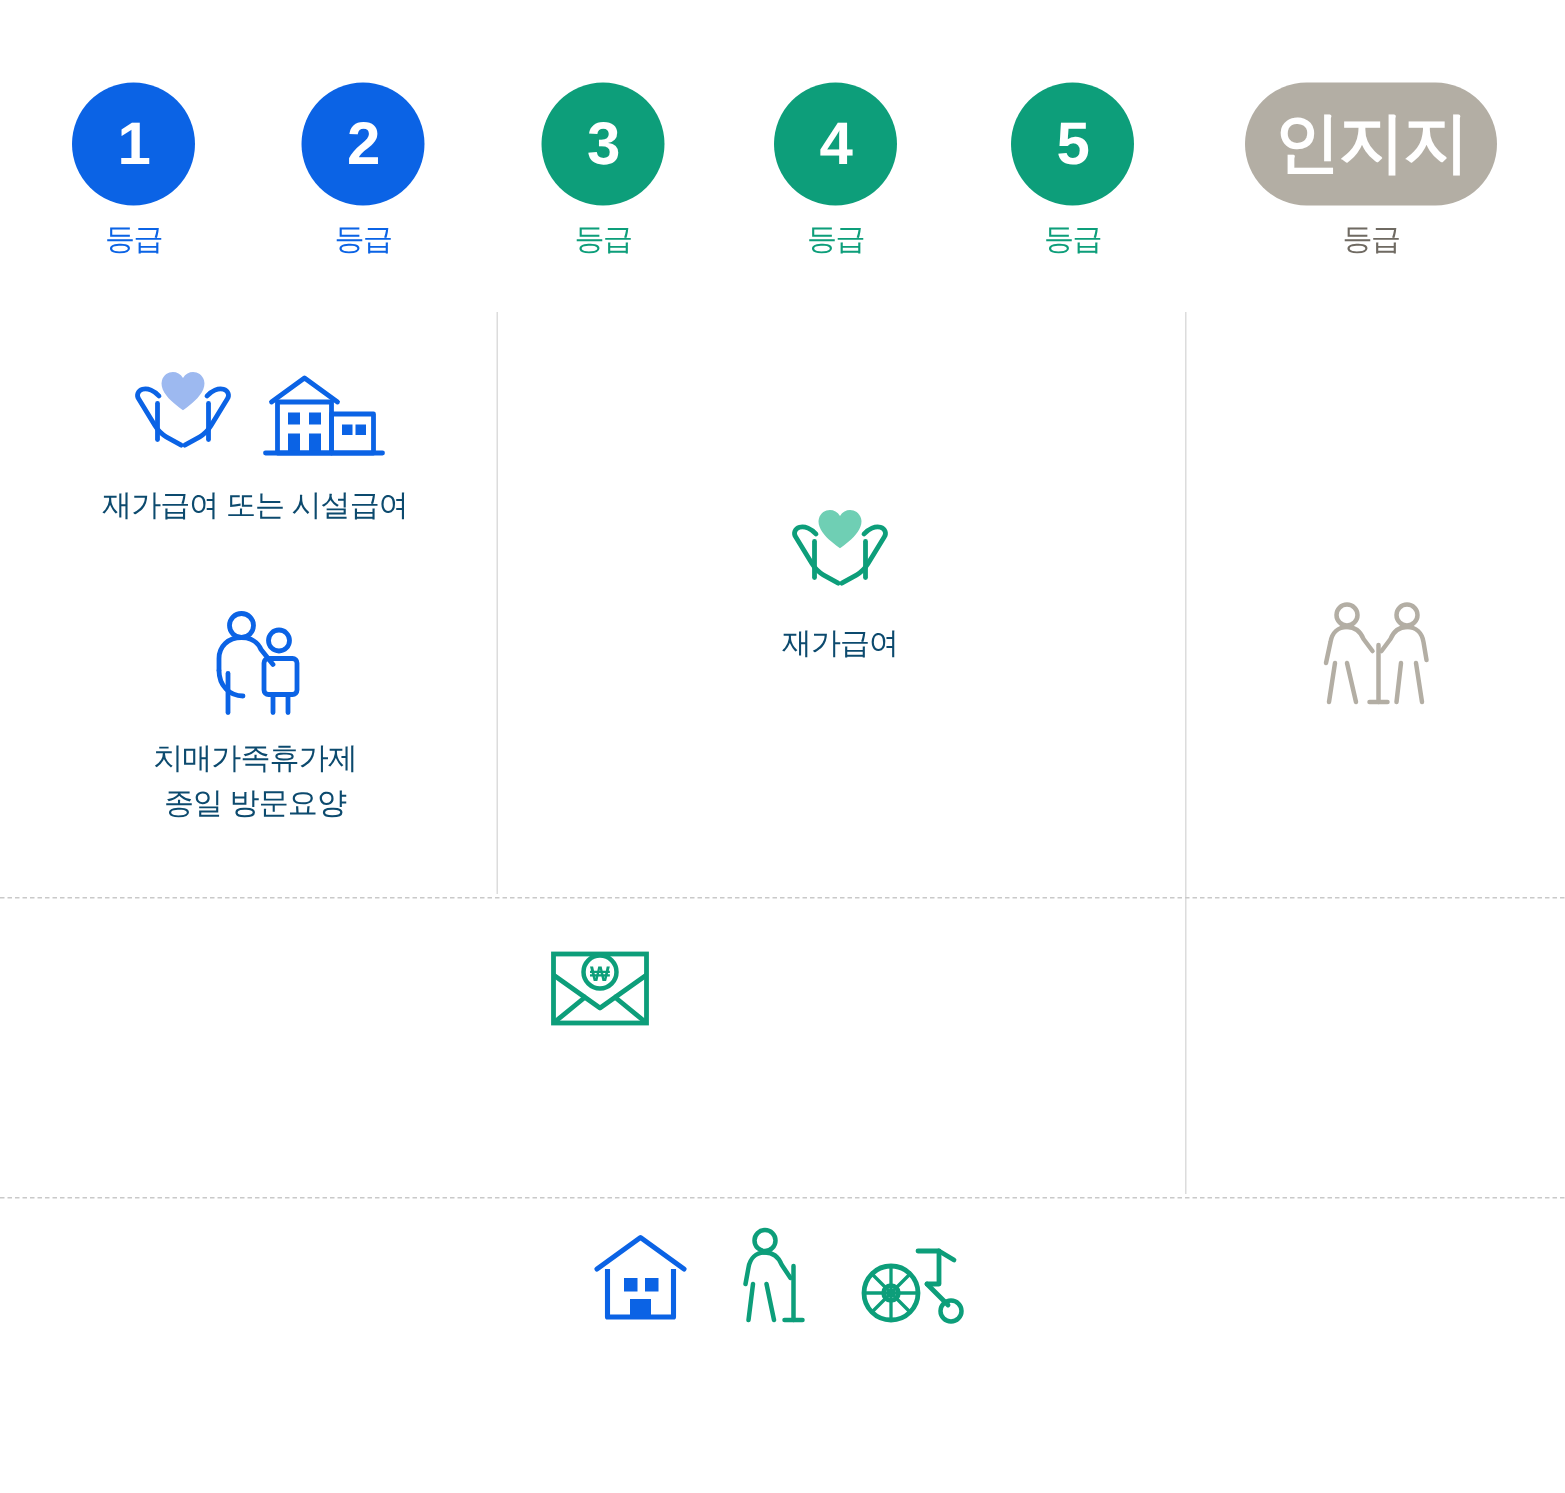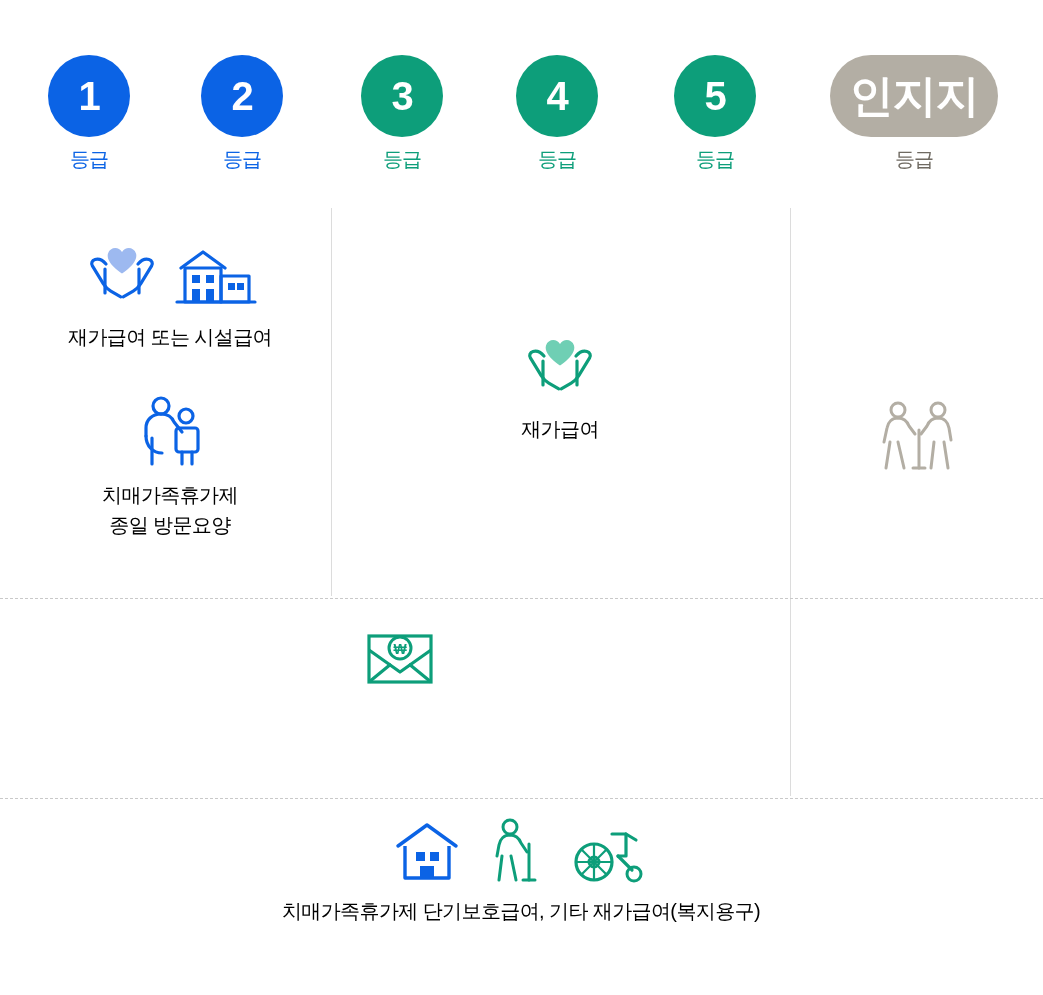--- a/index.html
+++ b/index.html
@@ -67,21 +67,21 @@
   }
 
   
   .block {
     position: absolute;
     text-align: center;
   }
   .block .caption {
     font-size: 20px;
     line-height: 30px;
-    color: #000000;
+    color: #0c4a6e;
     letter-spacing: -0.6px;
     white-space: pre-line;
   }
   .icon-row {
     display: flex;
     justify-content: center;
     align-items: flex-end;
     gap: 14px;
     margin-bottom: 12px;
   }
@@ -153,21 +153,21 @@
         <rect x="31" y="45" width="8" height="13" fill="#0b63e5"></rect>
         <rect x="53" y="39" width="7" height="7" fill="#0b63e5"></rect>
         <rect x="62" y="39" width="7" height="7" fill="#0b63e5"></rect>
         <path d="M2 58h78" stroke="#0b63e5" stroke-width="3.2" stroke-linecap="round"></path>
       </svg>
     </span>
   </div>
   <div class="caption">재가급여 또는 시설급여</div>
 </div>
 
-<div class="block" style="left:10px; top:394px; width:320px;">
+<div class="block" style="left:10px; top:405px; width:320px;">
   <div class="icon-row">
     <span>
       <svg width="72" height="74" viewBox="0 0 72 74" fill="none">
         <circle cx="27" cy="12" r="8" stroke="#0b63e5" stroke-width="3.2"></circle>
         <path d="M27 20c-9 0-15 6-15 14v8" stroke="#0b63e5" stroke-width="3.2" stroke-linecap="round"></path>
         <path d="M12 42c0 10 7 17 16 17" stroke="#0b63e5" stroke-width="3.2" stroke-linecap="round"></path>
         <path d="M27 20c6 0 11 3 13 8l8 10" stroke="#0b63e5" stroke-width="3.2" stroke-linecap="round" stroke-linejoin="round"></path>
         <circle cx="52" cy="22" r="7" stroke="#0b63e5" stroke-width="3.2"></circle>
         <rect x="42" y="34" width="22" height="24" rx="3" stroke="#0b63e5" stroke-width="3.2"></rect>
         <path d="M48 58v12M58 58v12" stroke="#0b63e5" stroke-width="3.2" stroke-linecap="round"></path>
@@ -253,14 +253,13 @@
         <circle cx="26" cy="42" r="18" stroke="#0d9e7a" stroke-width="3.2"></circle>
         <circle cx="26" cy="42" r="5" stroke="#0d9e7a" stroke-width="3"></circle>
         <path d="M26 24v36M8 42h36M13 29l26 26M39 29L13 55" stroke="#0d9e7a" stroke-width="2.2"></path>
         <circle cx="66" cy="54" r="7" stroke="#0d9e7a" stroke-width="3"></circle>
         <path d="M44 14h14v22h-8" stroke="#0d9e7a" stroke-width="3.2" stroke-linecap="round" stroke-linejoin="round"></path>
         <path d="M50 36l14 14" stroke="#0d9e7a" stroke-width="3.2" stroke-linecap="round"></path>
         <path d="M58 14l10 6" stroke="#0d9e7a" stroke-width="3.2" stroke-linecap="round"></path>
       </svg>
     </span>
   </div>
-  <div class="caption">치매가족휴가제 단기보호급여, 기타 재가급여(복지용구)</div>
 </div>
 
 </body></html>

